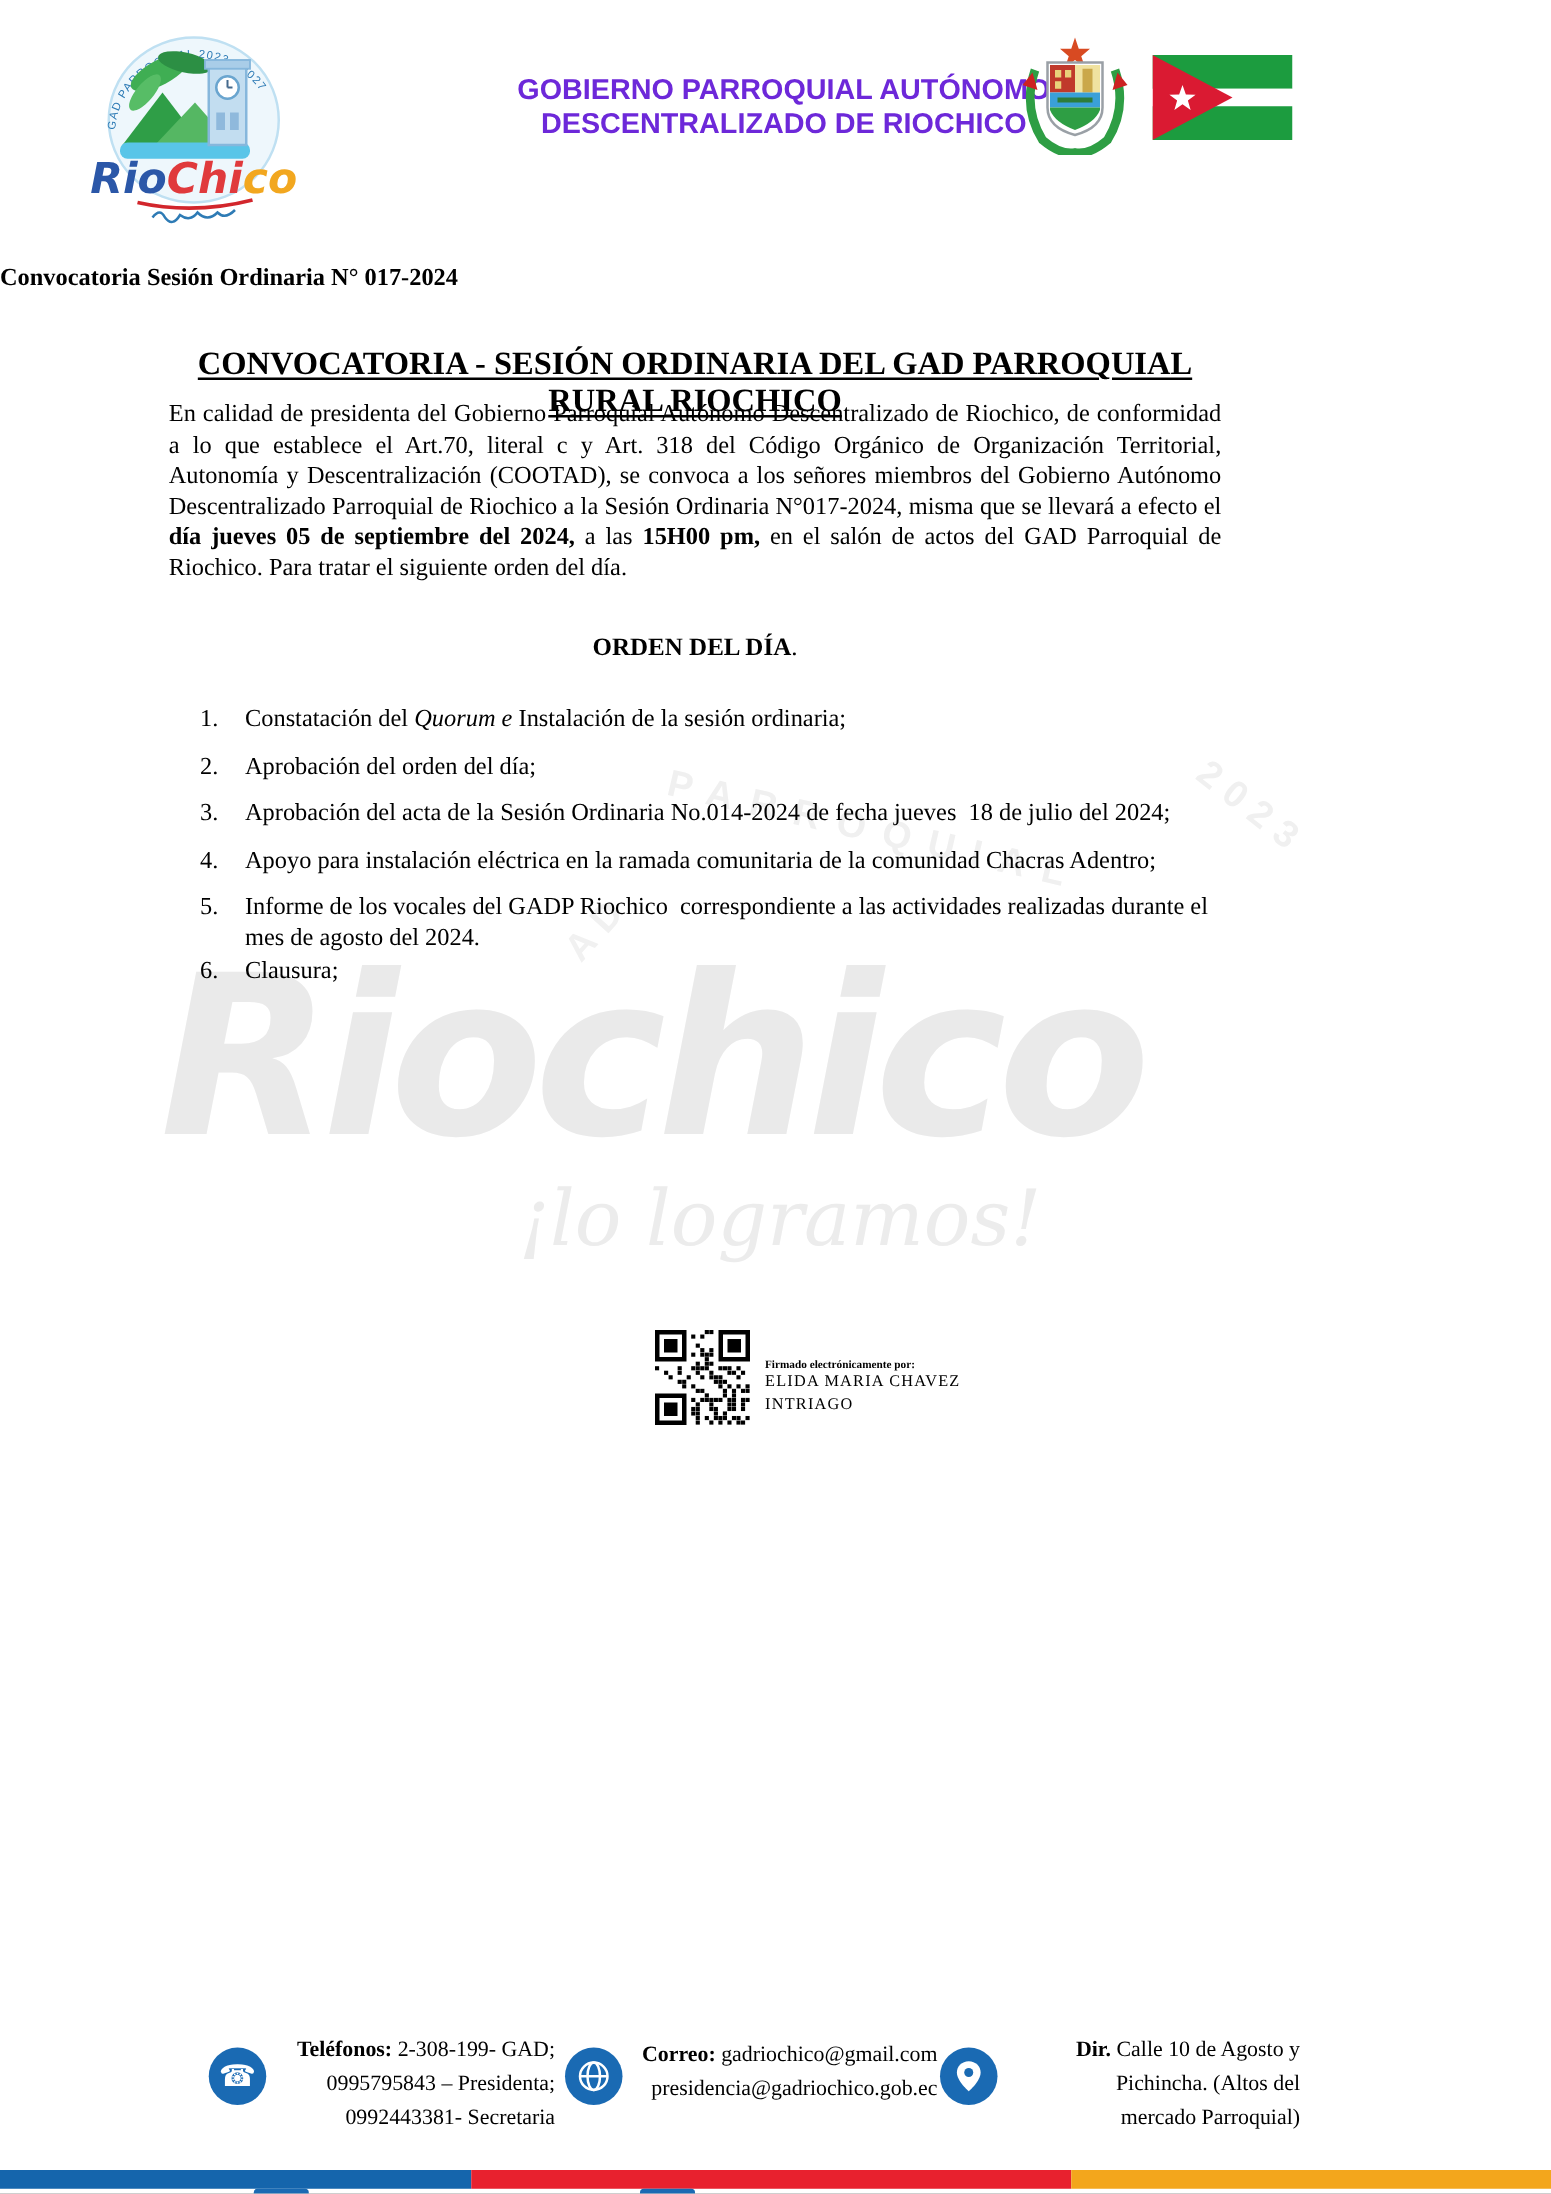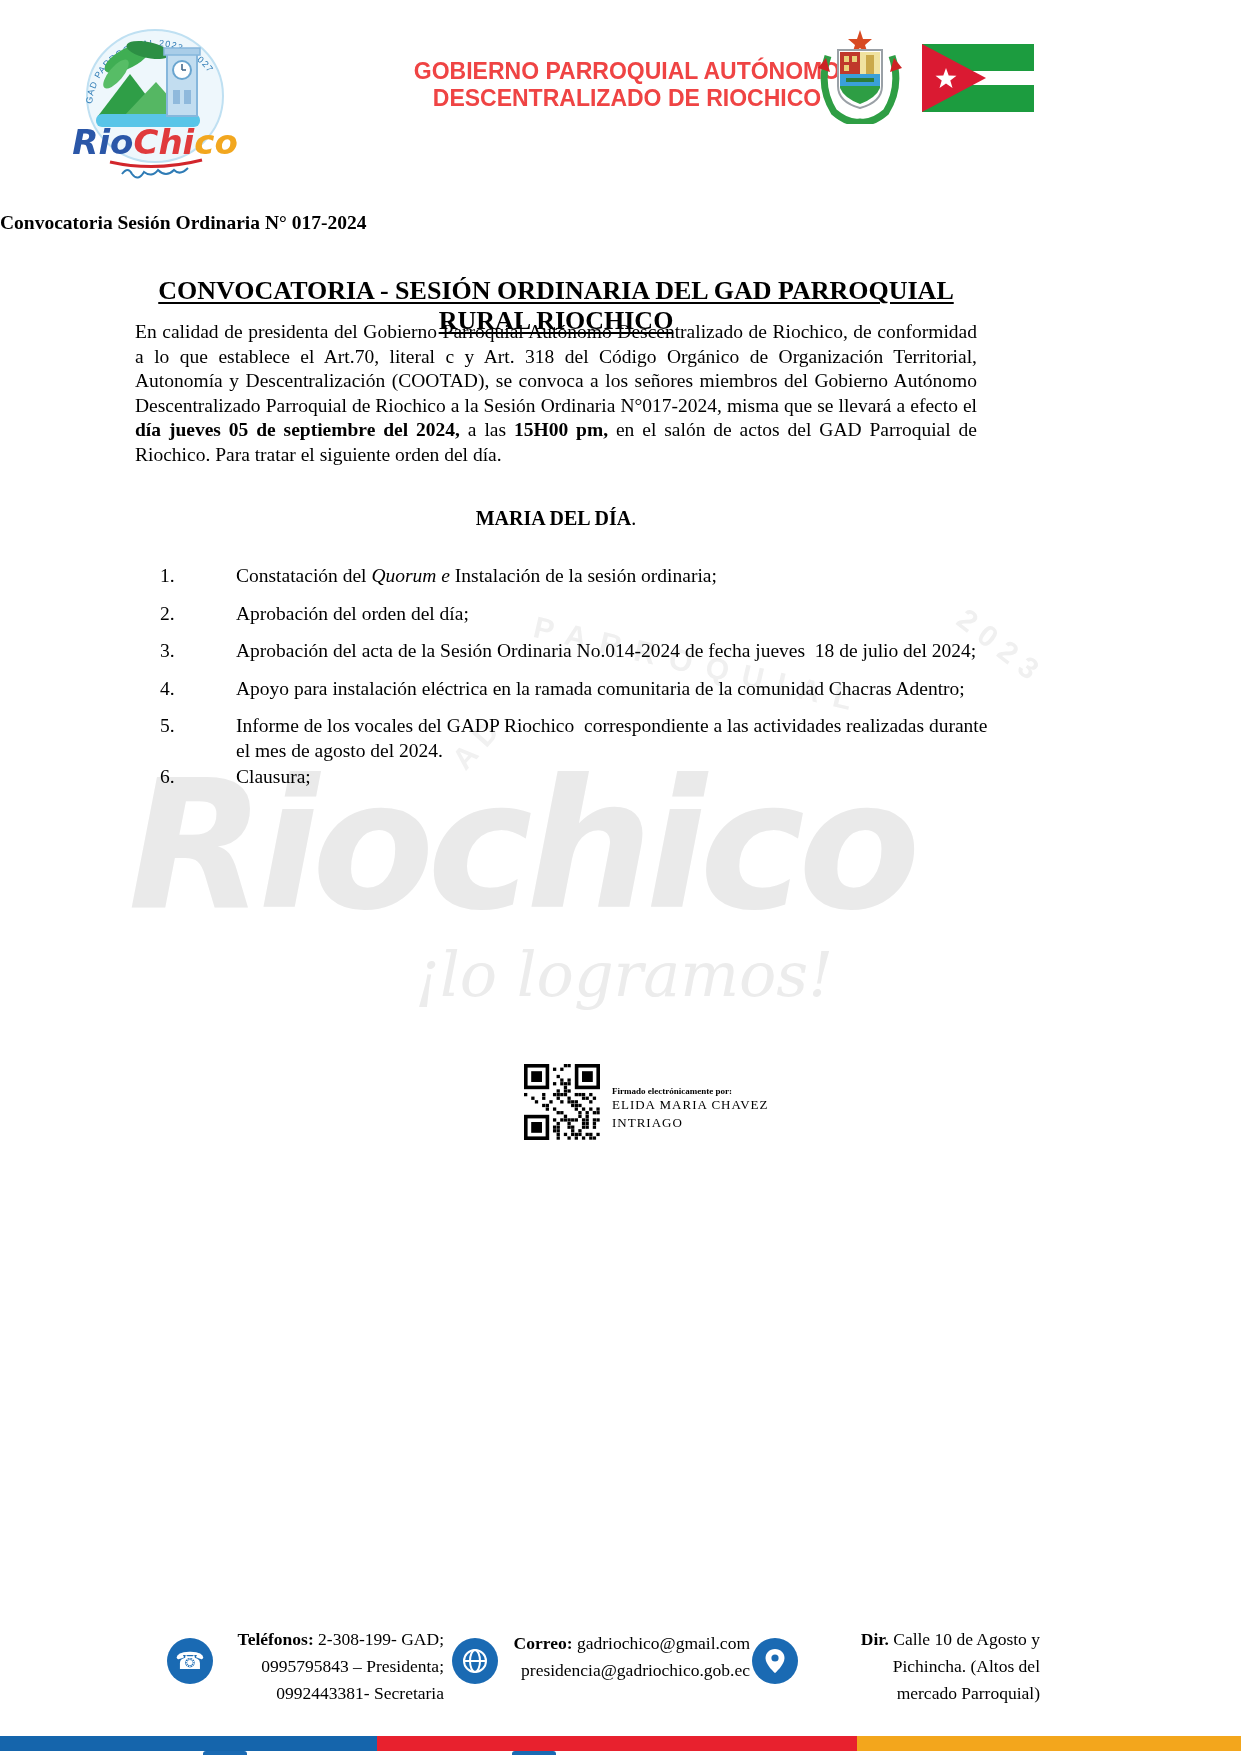--- a/index.html
+++ b/index.html
@@ -12,34 +12,34 @@
            font-size:178px;letter-spacing:-7px;color:#eaeaea;}
   .wm-tag{top:938px;left:415px;font-family:"DejaVu Serif",serif;font-style:italic;font-size:62px;color:#ececec;}
   .wm-arc1{top:648px;left:530px;font-family:"Liberation Sans",sans-serif;font-weight:bold;font-size:30px;
            letter-spacing:14px;color:#f0f0f0;transform:rotate(13deg);}
   .wm-arc2{top:630px;left:950px;font-family:"Liberation Sans",sans-serif;font-weight:bold;font-size:30px;
            letter-spacing:9px;color:#f0f0f0;transform:rotate(38deg);}
   .wm-arc3{top:725px;left:448px;font-family:"Liberation Sans",sans-serif;font-weight:bold;font-size:30px;
            letter-spacing:9px;color:#f1f1f1;transform:rotate(-48deg);}
   
   .org-title{top:58px;left:377px;width:500px;text-align:center;
-             font-family:"Liberation Sans",sans-serif;font-weight:bold;font-size:23px;line-height:27px;color:#ef4444;}
+             font-family:"Liberation Sans",sans-serif;font-weight:bold;font-size:23px;line-height:27px;color:#6d28d9;}
   .accord{top:137px;left:331px;width:600px;text-align:center;
           font-family:"Liberation Sans",sans-serif;font-weight:bold;font-size:24px;color:#17375E;}
   
   .session-ref{top:212px;left:0;right:266px;text-align:left;font-weight:bold;font-size:19.5px;}
   .doc-title{top:276px;left:135px;width:842px;text-align:center;font-weight:bold;font-size:26px;
              text-decoration:underline;text-decoration-thickness:2px;text-underline-offset:3px;}
   .intro{top:320px;left:135px;width:842px;font-size:19.5px;line-height:24.6px;text-align:justify;}
   .agenda-heading{top:507px;left:135px;width:842px;text-align:center;font-size:20px;}
   .agenda-heading b{font-weight:bold;}
   .agenda{top:564px;left:160px;width:832px;font-size:19.5px;}
   .agenda-row{display:flex;margin-bottom:13px;line-height:24.5px;}
   .agenda-num{width:36px;flex:0 0 36px;}
-  .agenda-text{white-space:pre-wrap;margin-left:40px;}
+  .agenda-text{white-space:pre-wrap;}
   .agenda-row.tight{margin-bottom:2px;}
   
   .stamp{top:1060px;left:520px;width:360px;display:flex;}
   .stamp-text{margin-left:8px;padding-top:26px;font-family:Liberation Serif, serif;}
   .stamp-label{font-size:9px;font-weight:bold;letter-spacing:0;line-height:10px;}
   .stamp-name{font-size:13px;line-height:18px;letter-spacing:1px;}
   .sig{top:1150px;left:175px;width:840px;text-align:center;font-weight:bold;font-size:20px;line-height:30px;}
   
   .f-circle{position:absolute;z-index:2;width:46px;height:46px;border-radius:50%;background:#1A6AB3;
             display:flex;align-items:center;justify-content:center;color:#fff;font-size:24px;
@@ -123,21 +123,21 @@
     <polygon points="24,24 26.7,31.5 34.5,31.7 28.3,36.4 30.5,44 24,39.4 17.5,44 19.7,36.4 13.5,31.7 21.3,31.5" fill="#fff"></polygon>
   </svg>
 
 
   <div class="layer session-ref">Convocatoria Sesión Ordinaria N° 017-2024</div>
 
   <div class="layer doc-title">CONVOCATORIA - SESIÓN ORDINARIA DEL GAD PARROQUIAL RURAL RIOCHICO</div>
 
   <div class="layer intro"><span>En calidad de presidenta del Gobierno Parroquial Autónomo Descentralizado de Riochico, de conformidad a lo que establece el Art.70, literal c y Art. 318 del Código Orgánico de Organización Territorial, Autonomía y Descentralización (COOTAD), se convoca a los señores miembros del Gobierno Autónomo Descentralizado Parroquial de Riochico a la Sesión Ordinaria N°017-2024, misma que se llevará a efecto el </span><b>día jueves 05 de septiembre del 2024,</b><span> a las </span><b>15H00 pm,</b><span> en el salón de actos del GAD Parroquial de Riochico. Para tratar el siguiente orden del día.</span></div>
 
-  <div class="layer agenda-heading"><b>MARIA DEL DÍA</b><span>.</span></div>
+  <div class="layer agenda-heading"><b>ORDEN DEL DÍA</b><span>.</span></div>
 
   <div class="layer agenda">
     <div class="agenda-row">
       <span class="agenda-num">1.</span>
       <span class="agenda-text"><span>Constatación del </span><i>Quorum e</i><span> Instalación de la sesión ordinaria;</span></span>
     </div>
     <div class="agenda-row">
       <span class="agenda-num">2.</span>
       <span class="agenda-text">Aprobación del orden del día;</span>
     </div>

